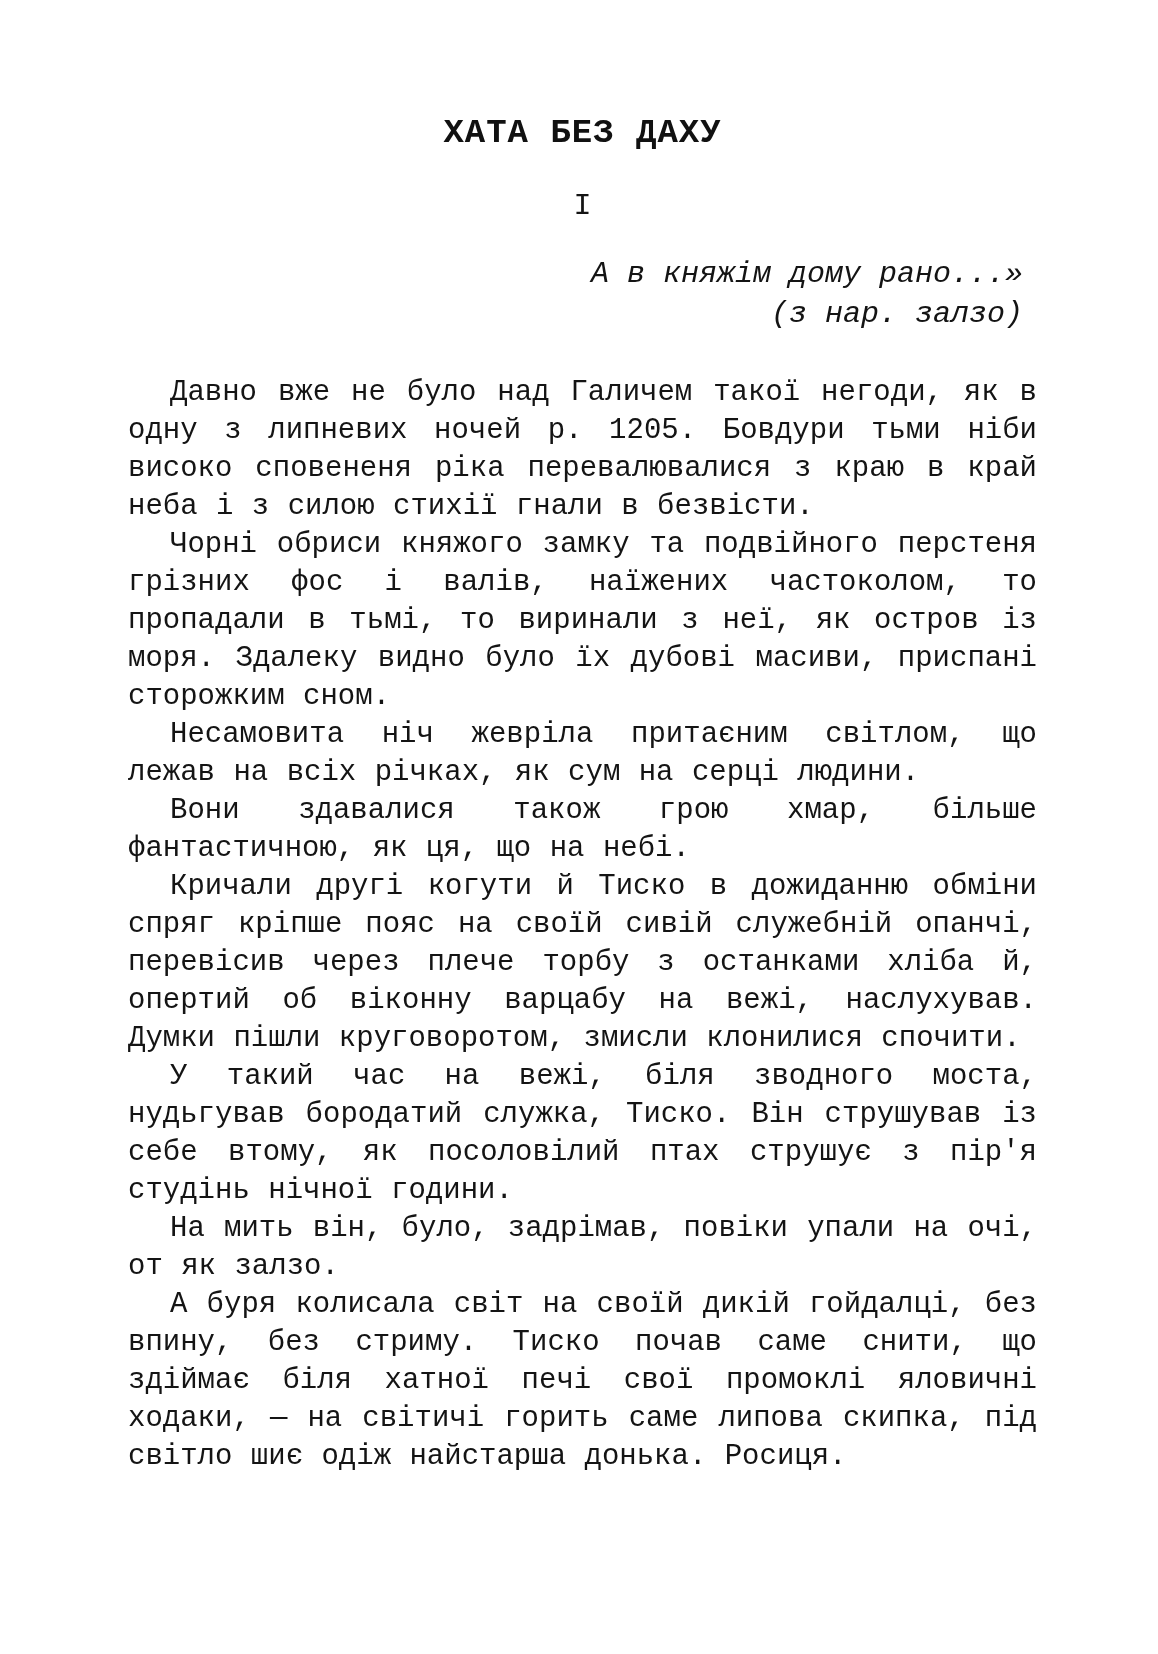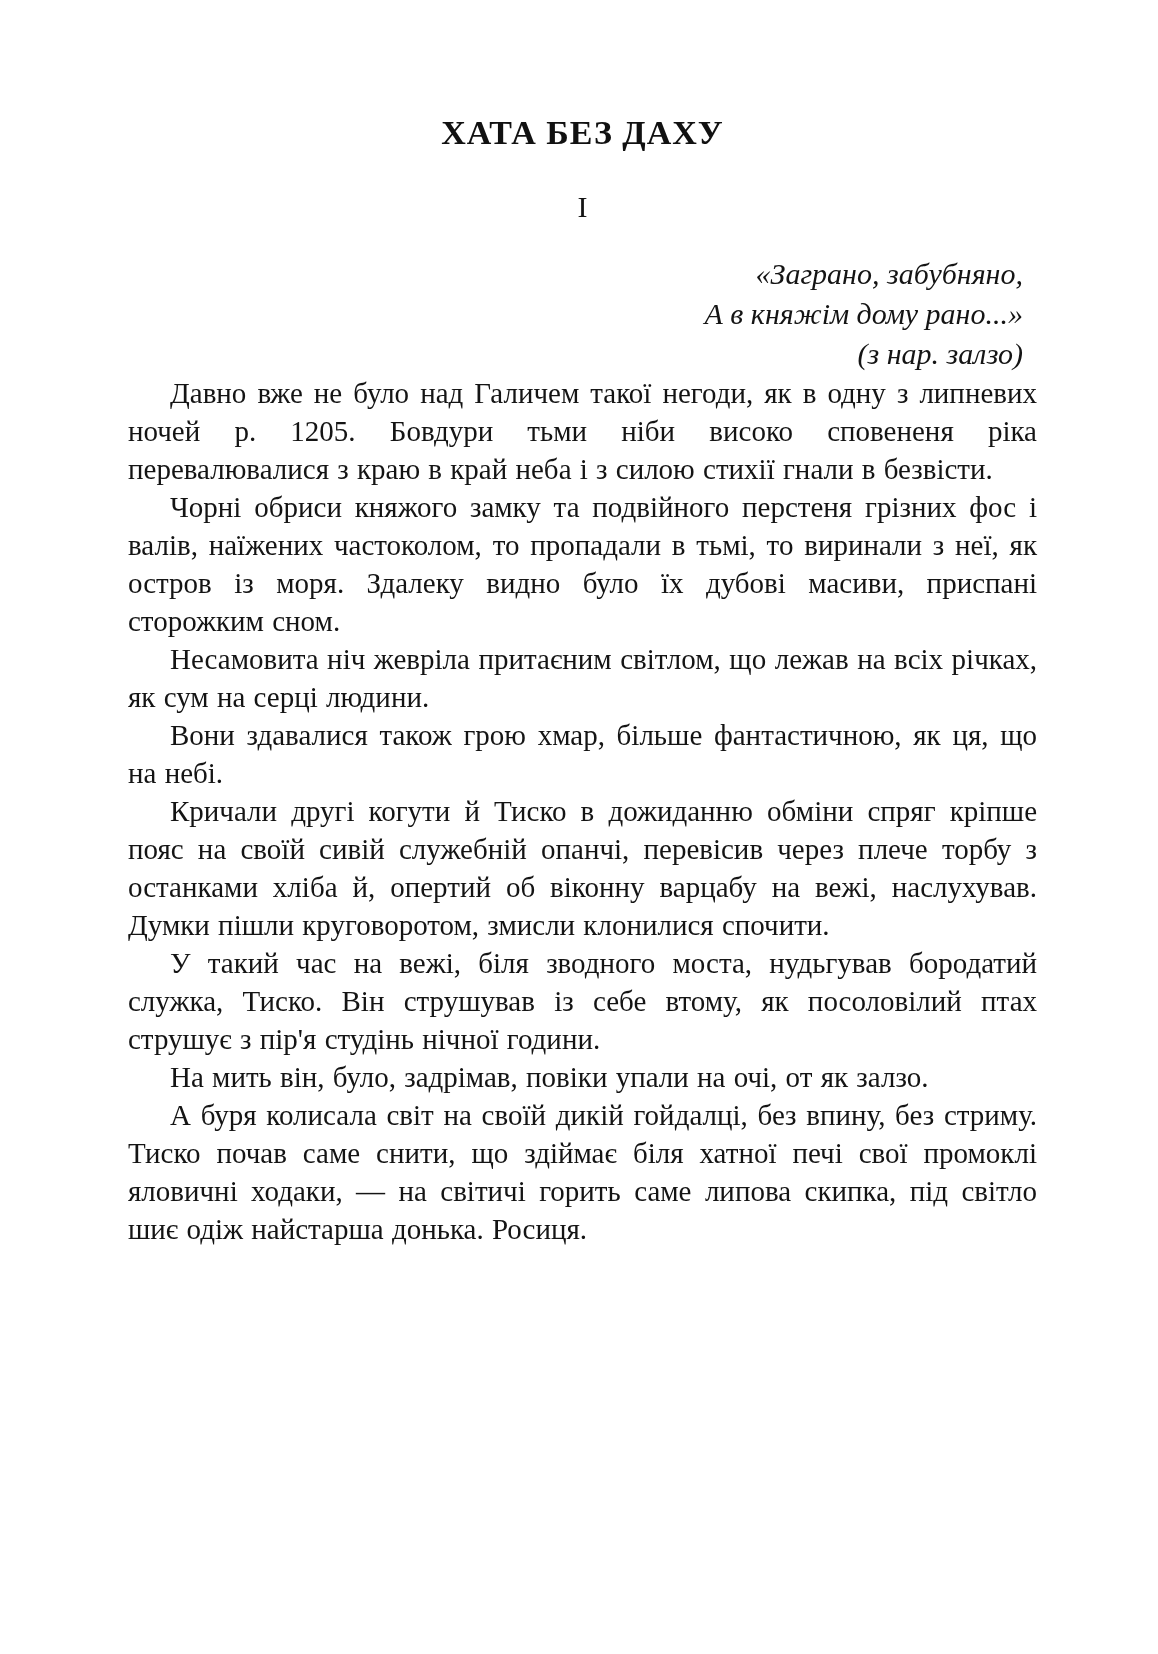--- a/index.html
+++ b/index.html
@@ -8,21 +8,21 @@
     background: #ffffff;
   }
   .page {
     position: relative;
     width: 1158px;
     height: 1654px;
     margin: 0;
     box-sizing: border-box;
     background: #ffffff;
     color: #141414;
-    font-family: Liberation Serif, serif;
+    font-family: Liberation Mono, monospace;
     padding: 113px 121px 0 128px;
     overflow: hidden;
   }
   .page-title {
     margin: 0;
     text-align: center;
     font-size: 34px;
     line-height: 40px;
     font-weight: 700;
     letter-spacing: 1px;
@@ -40,20 +40,21 @@
     text-align: right;
     font-style: italic;
     font-size: 30px;
     line-height: 40px;
     padding-right: 14px;
   }
   .epigraph-line {
     white-space: nowrap;
   }
   .body-text {
+    margin-top: 40px;
     font-size: 29px;
     line-height: 38px;
     text-align: justify;
   }
   .body-text p {
     margin: 0;
     padding: 0;
     text-indent: 42px;
     word-spacing: 1px;
   }
@@ -61,21 +62,20 @@
 </head>
 <body>
 
 <div class="page">
 
   <h1 class="page-title">ХАТА БЕЗ ДАХУ</h1>
 
   <div class="chapter-number">I</div>
 
   <div class="epigraph">
-    <div class="epigraph-line">«Заграно, забубняно,</div>
     <div class="epigraph-line">А в княжім дому рано...»</div>
     <div class="epigraph-line">(з нар. залзо)</div>
   </div>
 
   <div class="body-text">
     <p>Давно вже не було над Галичем такої негоди, як в одну з липневих ночей р. 1205. Бовдури тьми ніби високо сповененя ріка перевалювалися з краю в край неба і з силою стихії гнали в безвісти.</p>
     <p>Чорні обриси княжого замку та подвійного перстеня грізних фос і валів, наїжених частоколом, то пропадали в тьмі, то виринали з неї, як остров із моря. Здалеку видно було їх дубові масиви, приспані сторожким сном.</p>
     <p>Несамовита ніч жевріла притаєним світлом, що лежав на всіх річках, як сум на серці людини.</p>
     <p>Вони здавалися також грою хмар, більше фантастичною, як ця, що на небі.</p>
     <p>Кричали другі когути й Тиско в дожиданню обміни спряг кріпше пояс на своїй сивій служебній опанчі, перевісив через плече торбу з останками хліба й, опертий об віконну варцабу на вежі, наслухував. Думки пішли круговоротом, змисли клонилися спочити.</p>

